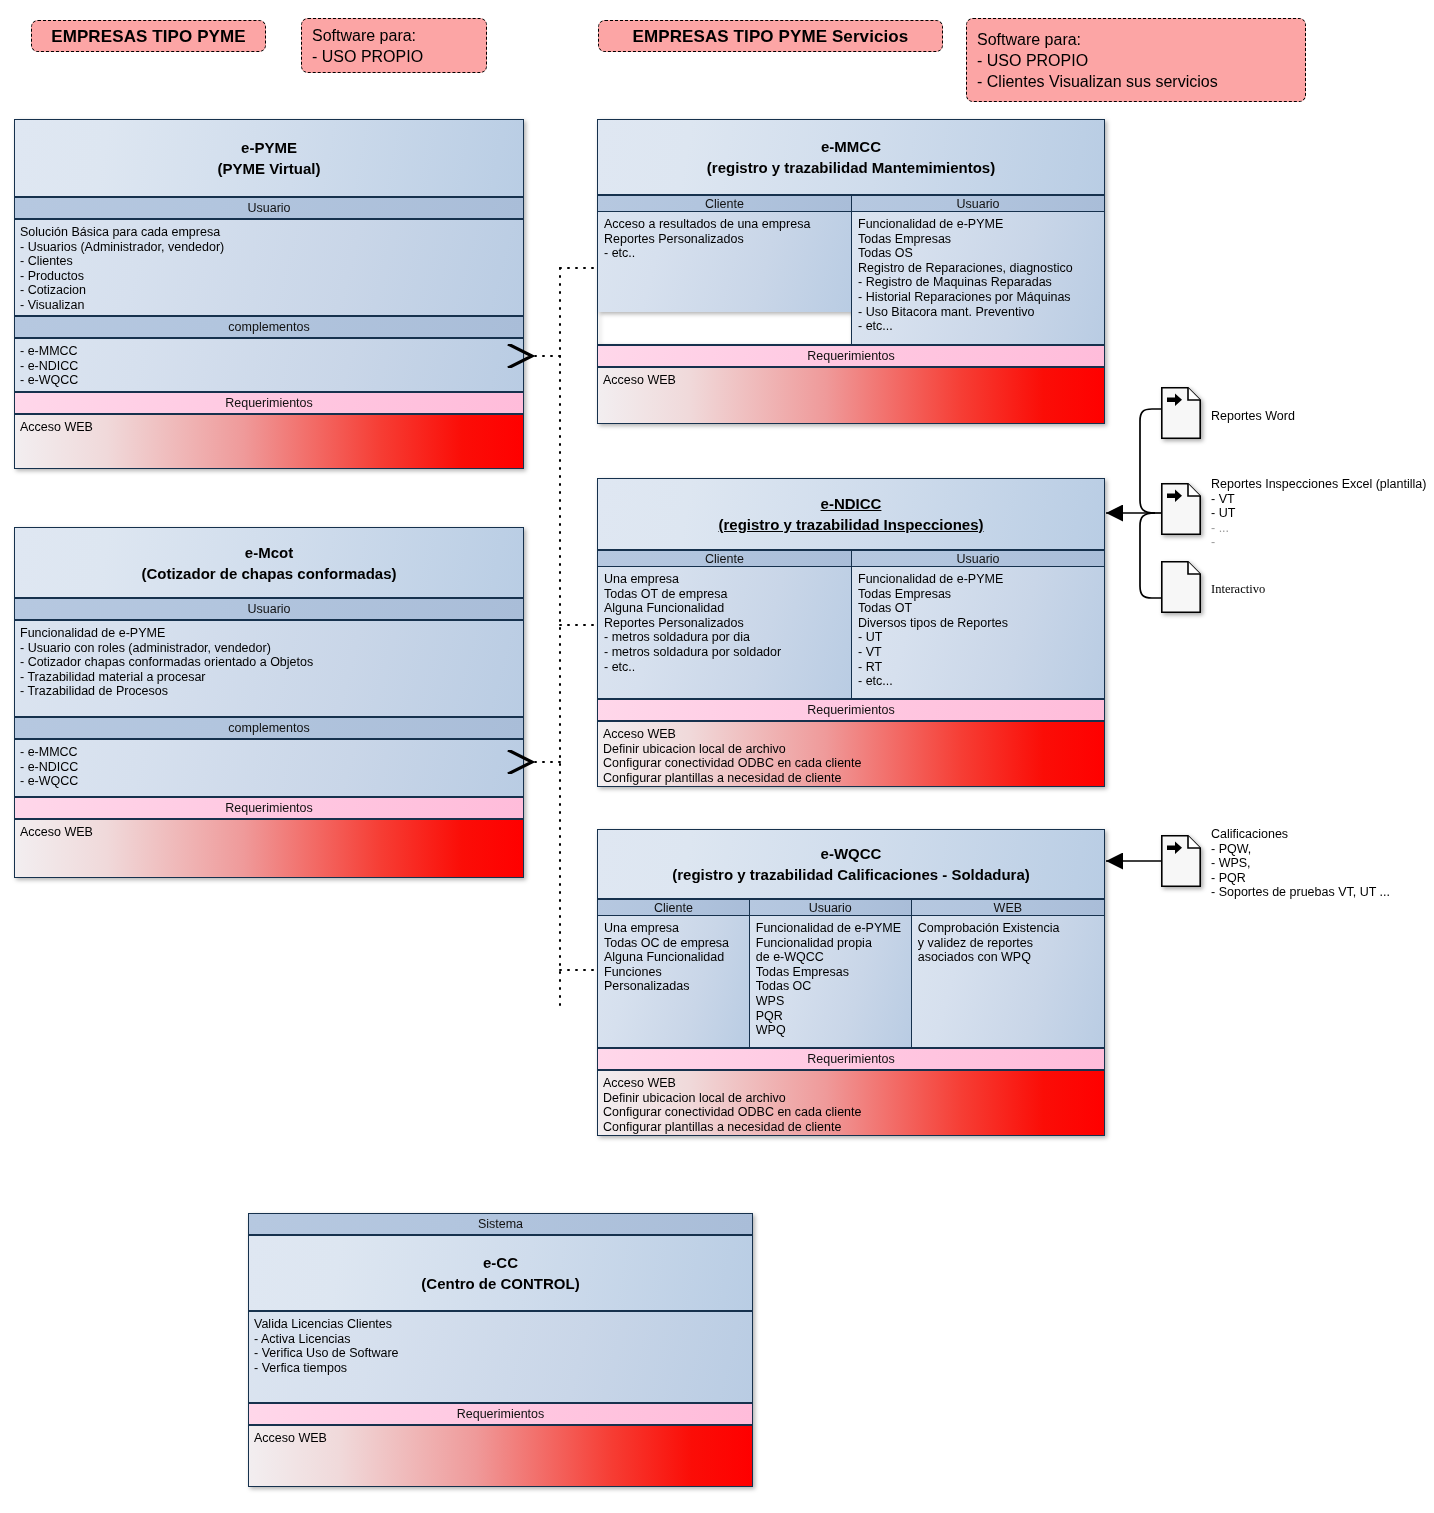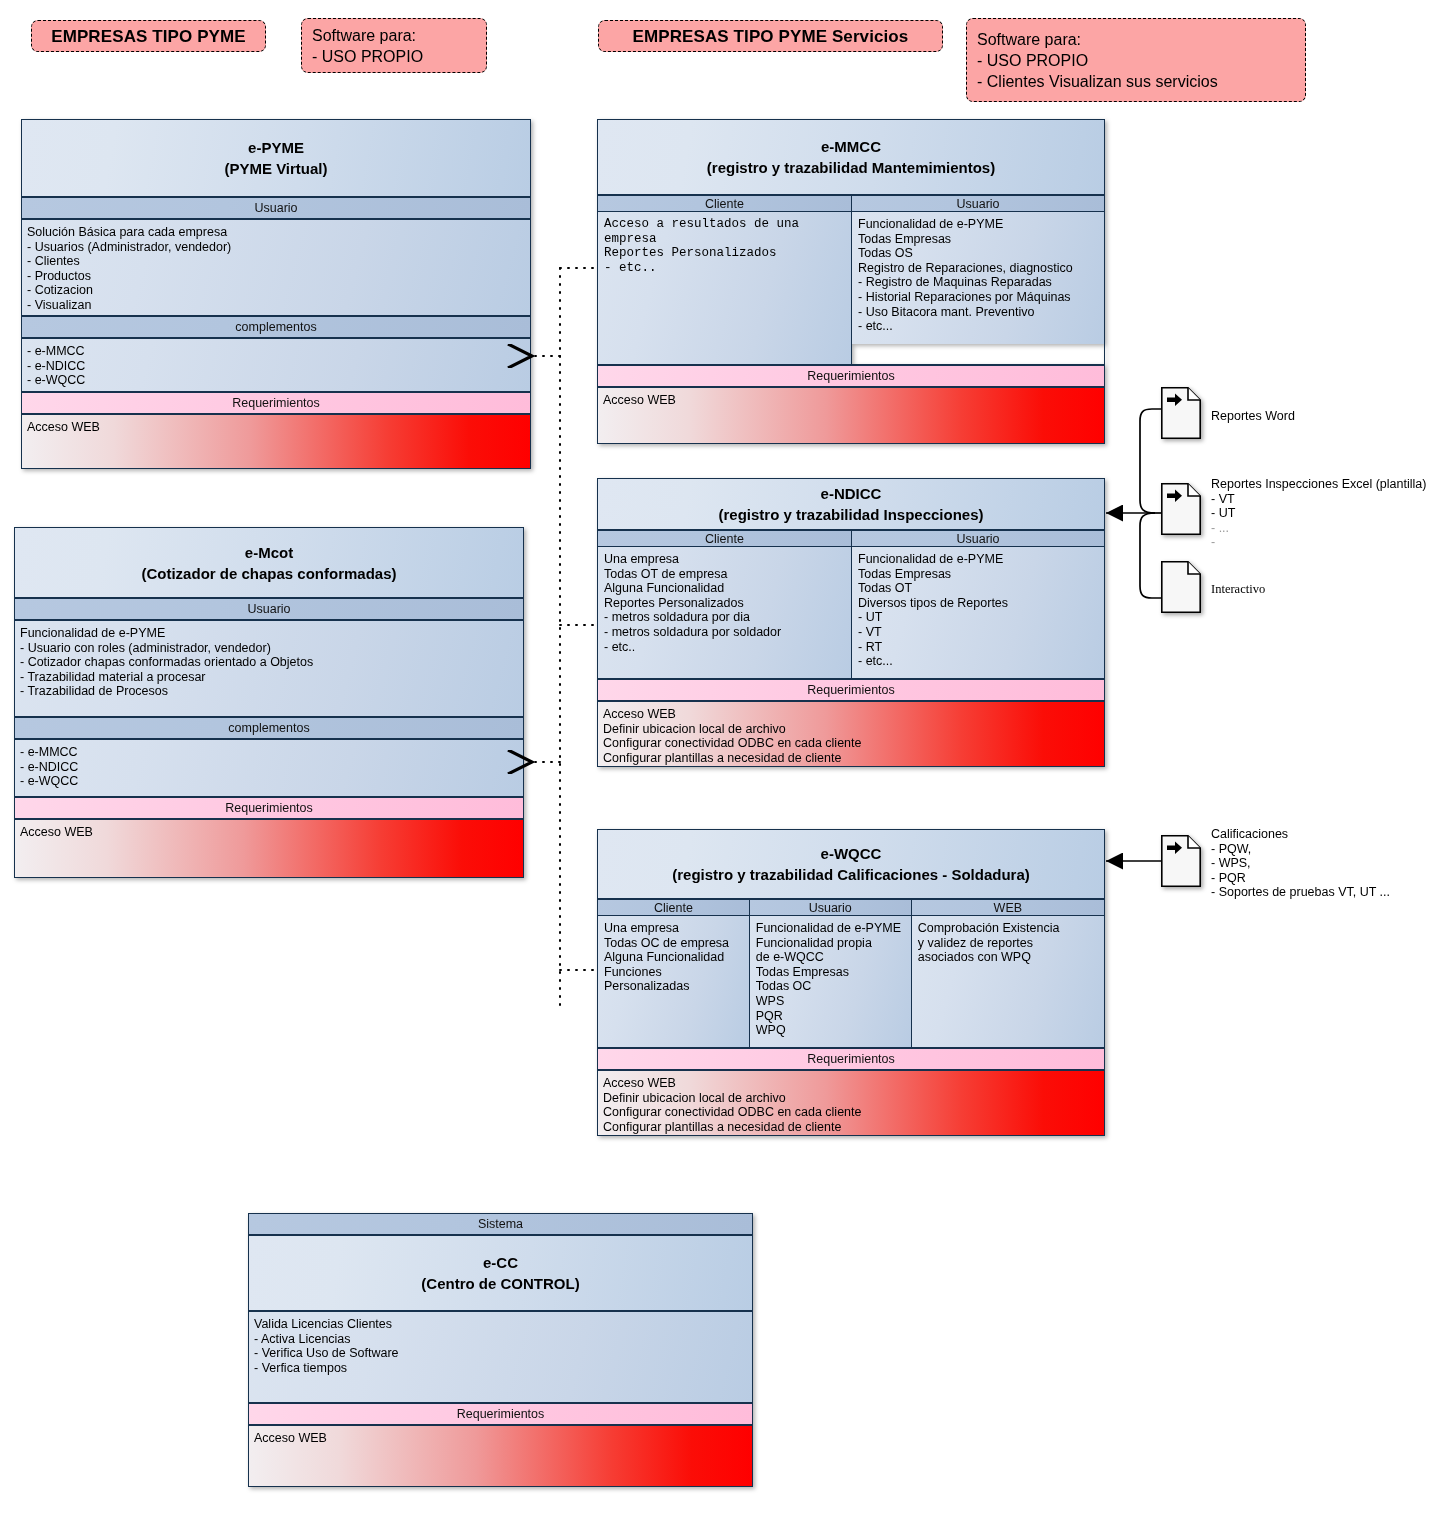--- a/index.html
+++ b/index.html
@@ -153,21 +153,21 @@
   <div class="dash-label bold" style="left:598px;top:20px;width:345px;height:32px;">
     <span class="ln" style="font-weight:bold;font-size:17px;">EMPRESAS TIPO PYME Servicios</span>
   </div>
 
   <div class="dash-label" style="left:966px;top:18px;width:340px;height:84px;">
     <span class="ln">Software para:</span>
     <span class="ln">- USO PROPIO</span>
     <span class="ln">- Clientes Visualizan sus servicios</span>
   </div>
 
-  <div class="card" style="left:14px;top:119px;width:510px;margin-left:7px;">
+  <div class="card" style="left:14px;top:119px;width:510px;">
     <div class="seg title" style="height:78px;">
       <span>e-PYME</span>
       <span>(PYME Virtual)</span>
     </div>
     <div class="seg hdr">Usuario</div>
     <div class="seg body" style="height:97px;">
       <span class="nl">Solución Básica para cada empresa</span>
       <span class="nl">- Usuarios (Administrador, vendedor)</span>
       <span class="nl">- Clientes</span>
       <span class="nl">- Productos</span>
@@ -212,21 +212,21 @@
   </div>
 
   <div class="card" style="left:597px;top:119px;width:508px;">
     <div class="seg title" style="height:76px;">
       <span>e-MMCC</span>
       <span>(registro y trazabilidad Mantemimientos)</span>
     </div>
     <div class="outer-cols cols">
       <div class="colcell" style="width:50%;">
         <div class="colhdr">Cliente</div>
-        <div class="colbody" style="height:152px;font-family:Liberation Mono, monospace;">
+        <div class="colbody" style="height:100px;">
           <span class="nl">Acceso a resultados de una empresa</span>
           <span class="nl">Reportes Personalizados</span>
           <span class="nl">- etc..</span>
         </div>
       </div>
       <div class="colcell" style="width:50%;">
         <div class="colhdr">Usuario</div>
         <div class="colbody" style="height:132px;">
           <span class="nl">Funcionalidad de  e-PYME</span>
           <span class="nl">Todas Empresas</span>
@@ -239,21 +239,21 @@
         </div>
       </div>
     </div>
     <div class="seg req-hdr">Requerimientos</div>
     <div class="seg req-body" style="height:57px;">
       <span class="nl">Acceso WEB</span>
     </div>
   </div>
 
   <div class="card" style="left:597px;top:478px;width:508px;">
-    <div class="seg title" style="height:52px;">
+    <div class="seg title" style="height:72px;text-decoration:underline;">
       <span>e-NDICC</span>
       <span>(registro y trazabilidad Inspecciones)</span>
     </div>
     <div class="outer-cols cols">
       <div class="colcell" style="width:50%;">
         <div class="colhdr">Cliente</div>
         <div class="colbody" style="height:131px;">
           <span class="nl">Una empresa</span>
           <span class="nl">Todas OT de empresa</span>
           <span class="nl">Alguna Funcionalidad</span>

